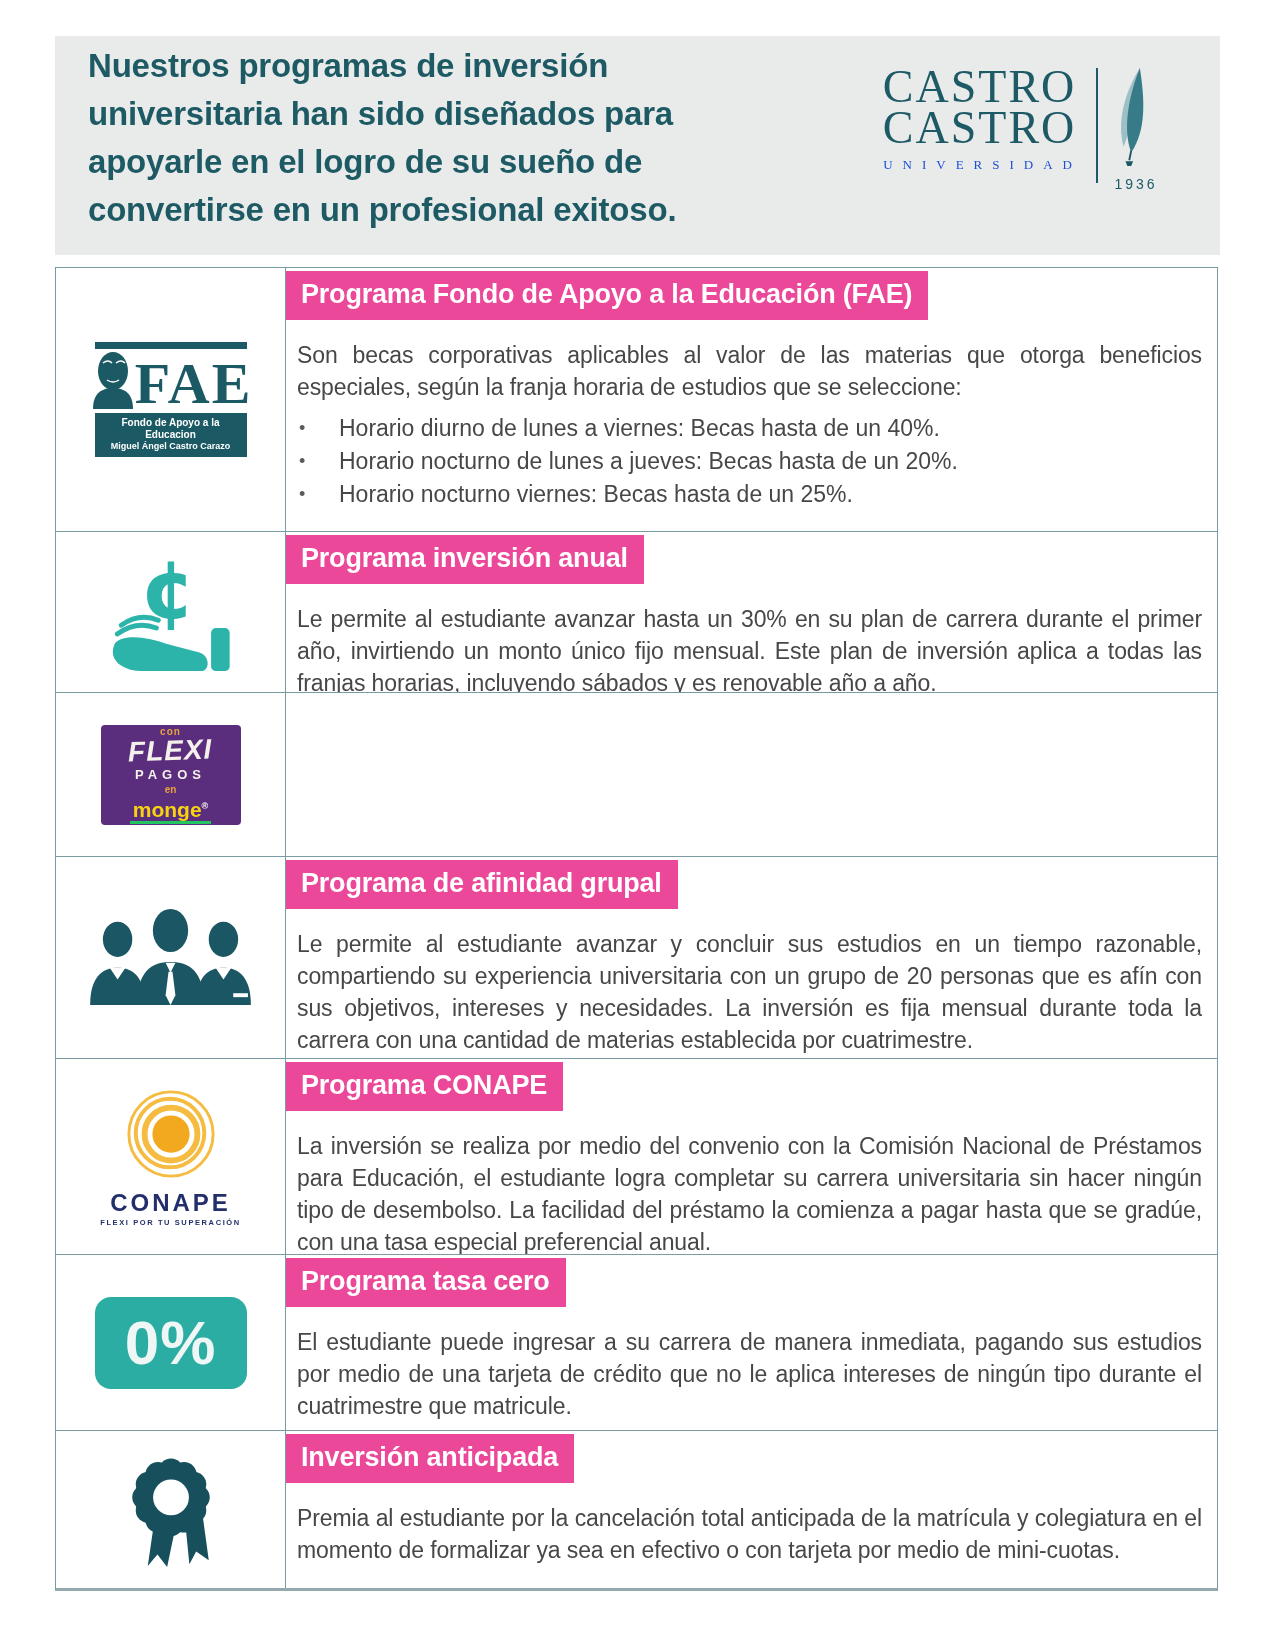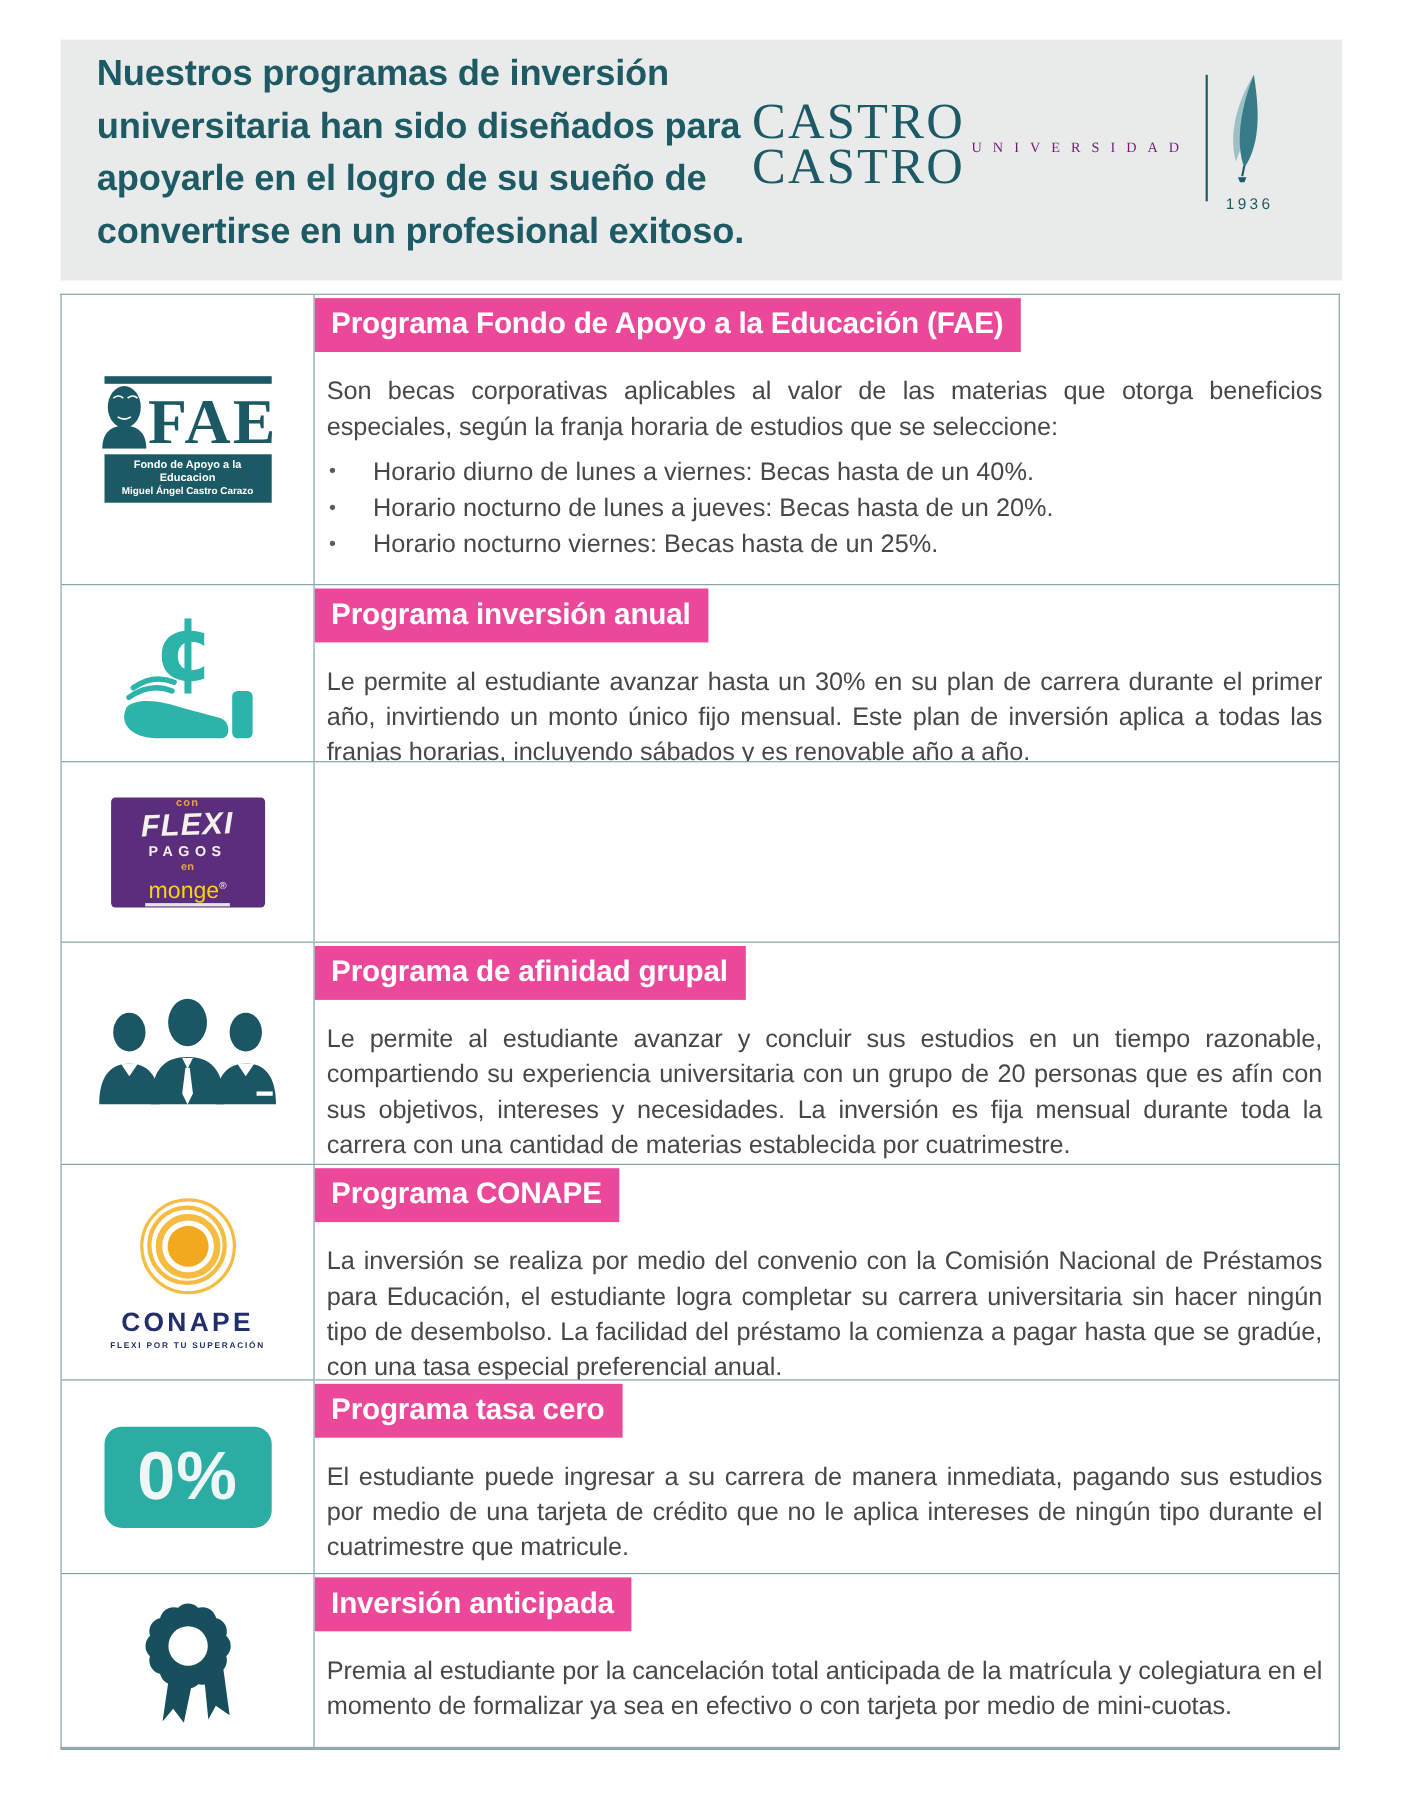--- a/index.html
+++ b/index.html
@@ -18,29 +18,29 @@
   }
   .header-title {
     position:absolute; left:33px; top:6px; width:660px;
     font-size:33px; font-weight:700; color:#1d5a64;
     line-height:48px; letter-spacing:-0.2px;
   }
   .logo {
     position:absolute; right:58px; top:30px;
     display:flex; align-items:stretch;
   }
-  .logo-textcol { display:flex; flex-direction:row; align-items:center; }
+  .logo-textcol { display:flex; flex-direction:column; align-items:center; }
   .logo-name {
     font-family:"Liberation Serif", serif; font-weight:500;
     font-size:46px; line-height:41px; letter-spacing:2px;
     color:#1d5a66; text-align:center;
   }
   .logo-sub {
     font-family:"Liberation Serif", serif;
-    font-size:13px; letter-spacing:10px; color:#701a75;
+    font-size:13px; letter-spacing:10px; color:#1d4ed8;
     margin-top:9px; margin-left:6px; white-space:nowrap;
   }
   .logo-divider { width:2px; background:#1d5a66; margin:2px 12px 0 14px; height:115px; }
   .logo-rightcol { display:flex; flex-direction:column; align-items:center; justify-content:space-between; }
   .logo-year {
     font-family:Liberation Sans, sans-serif; font-size:14px;
     letter-spacing:3px; color:#1d5a66; margin-top:6px;
   }
 
   
@@ -92,22 +92,22 @@
     display:flex; flex-direction:column; align-items:center; justify-content:center;
   }
   .flexi .con { color:#e8a33d; font-size:10px; font-weight:700; letter-spacing:1px; }
   .flexi .flexi-word {
     color:#f4f1ec; font-size:28px; font-weight:800; font-style:italic;
     letter-spacing:1px; transform:rotate(-2deg); line-height:28px;
   }
   .flexi .pagos { color:#f4f1ec; font-size:13px; font-weight:700; letter-spacing:5px; margin-top:2px; }
   .flexi .en { color:#e8a33d; font-size:10px; font-weight:700; margin-top:2px; }
   .flexi .monge {
-    color:#f5d312; font-size:21px; font-weight:400; line-height:22px;
-    border-bottom:3px solid #e5e5e5; padding:0 3px;
+    color:#f5d312; font-size:21px; font-weight:700; line-height:22px;
+    border-bottom:3px solid #22c55e; padding:0 3px;
   }
   .flexi .monge sup { font-size:9px; color:#ffffff; }
 
   
   .conape { display:flex; flex-direction:column; align-items:center; }
   .conape-name {
     color:#232f6b; font-weight:700; font-size:24px; letter-spacing:3px;
     margin-top:4px; line-height:24px;
   }
   .conape-tag { color:#232f6b; font-weight:700; font-size:7.5px; letter-spacing:1.6px; margin-top:3px; }

